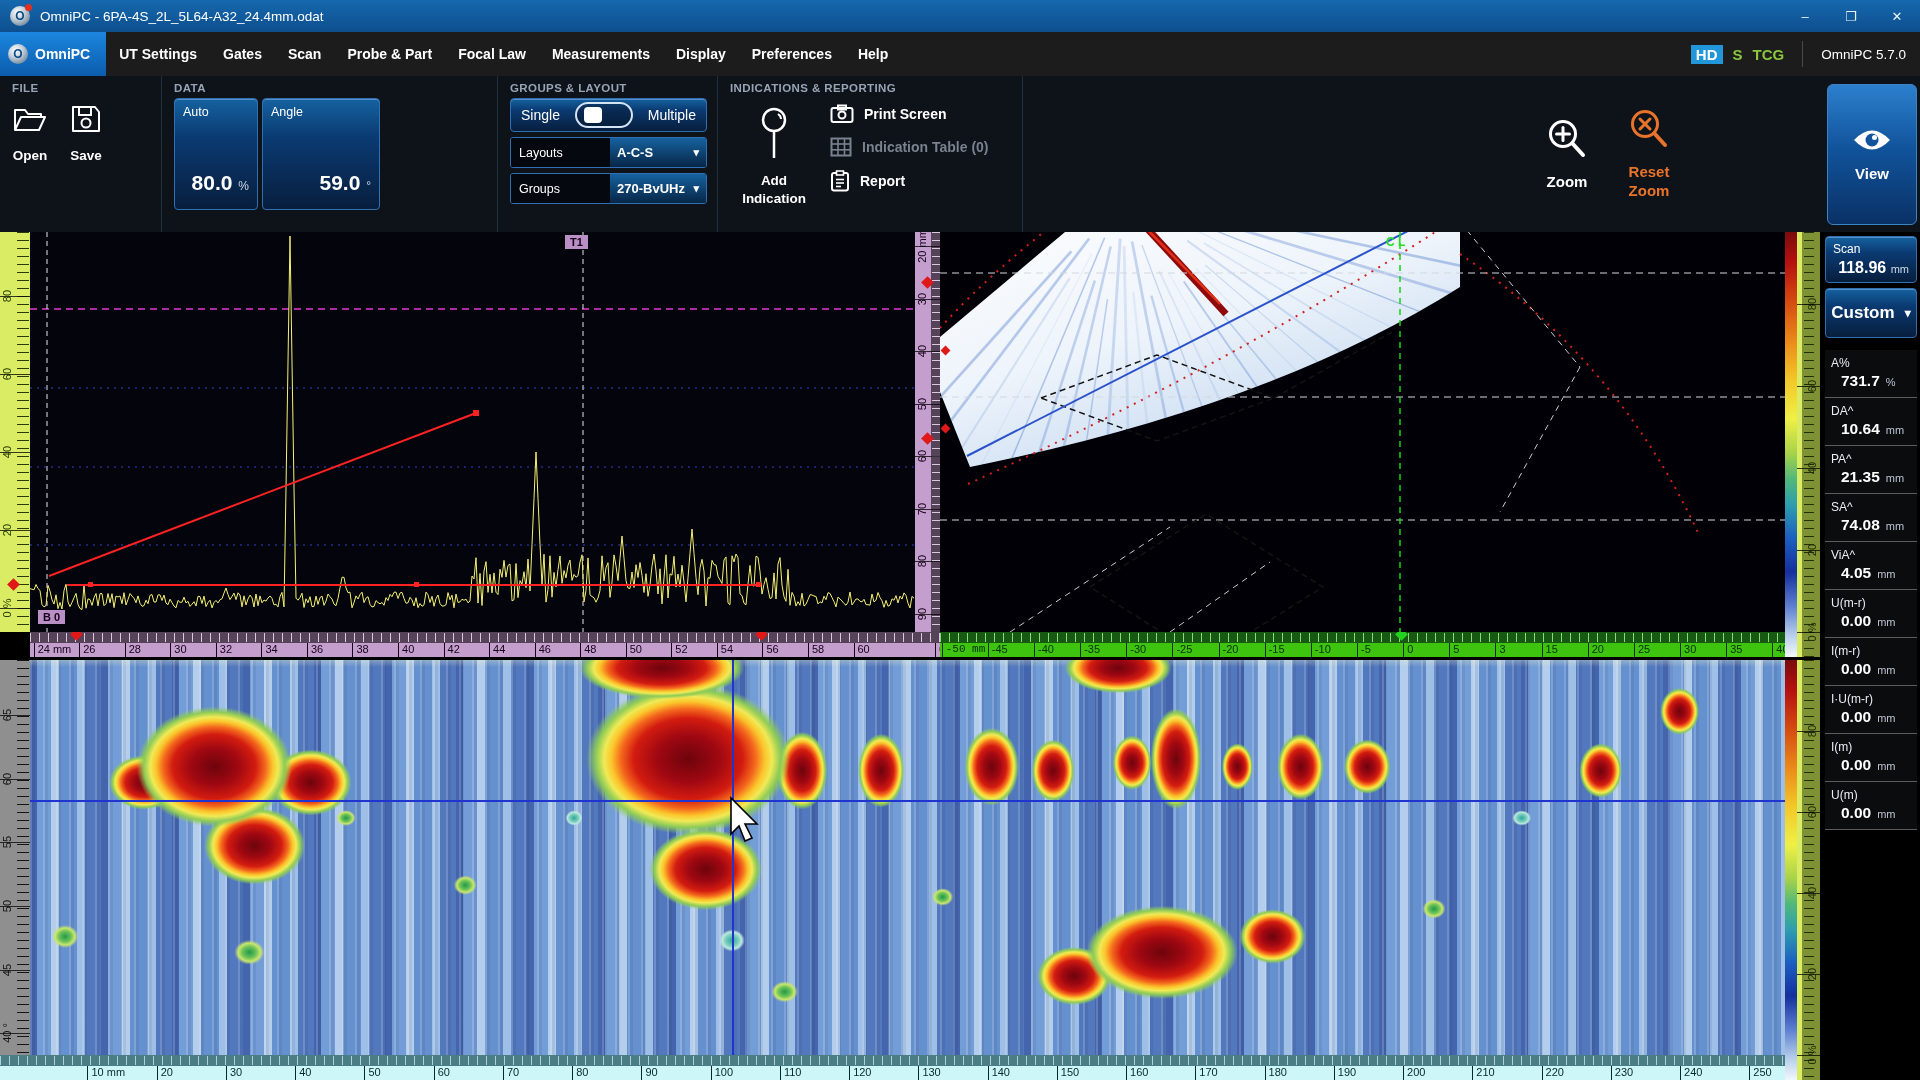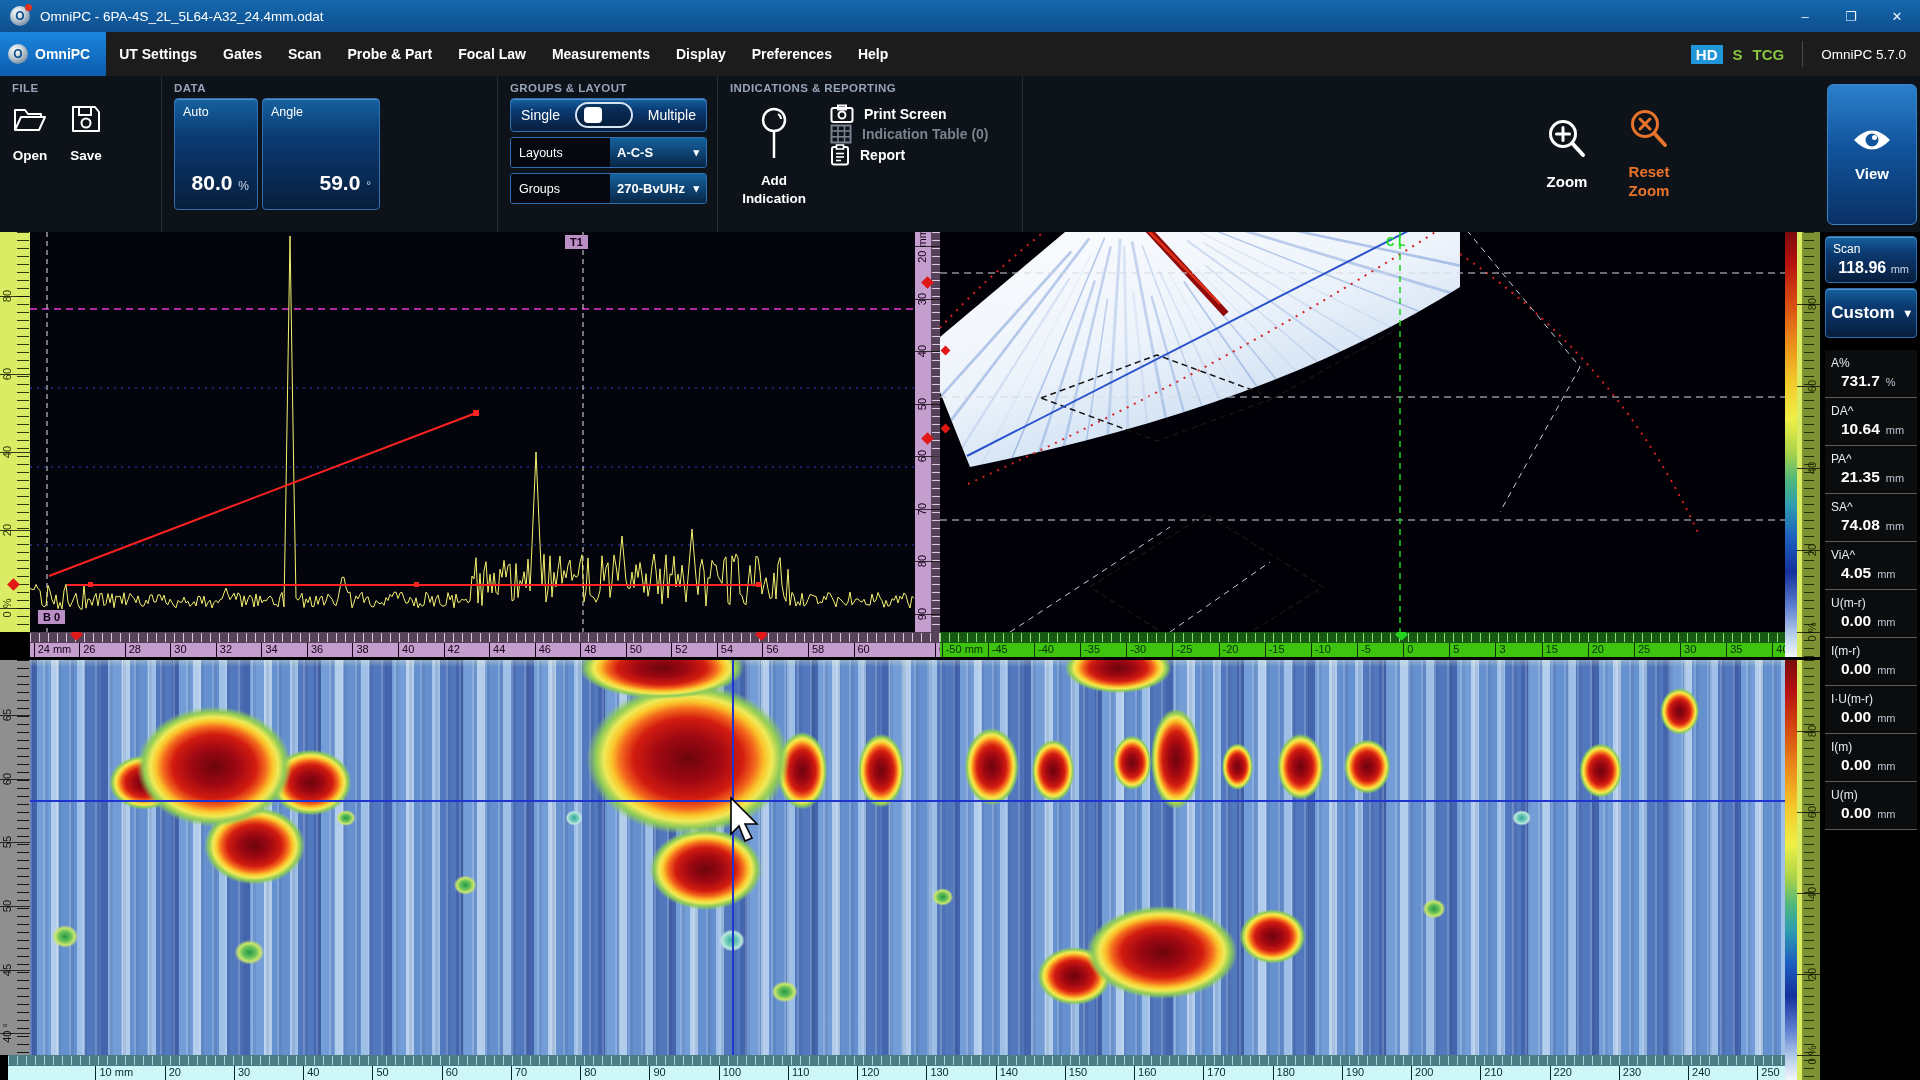--- a/index.html
+++ b/index.html
@@ -63,21 +63,21 @@
 .knob { position:absolute; left:7px; top:3px; width:18px; height:16px; border-radius:4px; background:#fff; }
 .dd { display:flex; height:31px; margin-bottom:5px; border:1px solid #2f6fb2; border-radius:3px; overflow:hidden;}
 .dd .lbl { flex:1; background:#05080e; display:flex; align-items:center; padding-left:8px; font-size:12.5px;}
 .dd .val { width:96px; background:linear-gradient(180deg,#15629f,#082647); display:flex;
   align-items:center; justify-content:space-between; padding:0 7px; font-size:13px; font-weight:700; }
 .dd .chev { font-size:11px; }
 .sec-ind { width:305px; }
 .ind-flex { display:flex; gap:12px; }
 .addind { width:88px; display:flex; flex-direction:column; align-items:center; padding-top:8px;
   gap:10px; font-size:13.5px; font-weight:700; text-align:center; line-height:1.3; }
-.ind-col { display:flex; flex-direction:column; gap:0; padding-top:6px; }
+.ind-col { display:flex; flex-direction:column; gap:13px; padding-top:6px; }
 .ind-item { display:flex; align-items:center; gap:10px; font-size:14px; font-weight:700; }
 .ind-item.disabled { color:#79828e; }
 .sec-fill { flex:1; border-right:none; position:relative; }
 .zoomctl { position:absolute; right:238px; top:76px; height:156px; display:flex; gap:16px; }
 .zbtn { width:66px; display:flex; flex-direction:column; align-items:center; justify-content:center;
   gap:12px; font-size:15px; font-weight:700; text-align:center; line-height:1.25; color:#fff;}
 .zbtn.orange { color:#e8742b; }
 .view-btn { position:absolute; right:3px; top:84px; width:90px; height:141px; border-radius:6px;
   display:flex; flex-direction:column; align-items:center; justify-content:center; gap:12px;
   font-size:15px; font-weight:700; color:#fff;
@@ -480,21 +480,21 @@
         <line x1="640" y1="135" x2="560" y2="280" stroke="#c8cdd3" stroke-width="1" stroke-dasharray="6 5"></line>
         <line x1="27" y1="224" x2="517" y2="-26" stroke="#2a52cc" stroke-width="2"></line>
         <line x1="460" y1="0" x2="460" y2="400" stroke="#19d219" stroke-width="1.5" stroke-dasharray="6 5"></line>
         <text x="446" y="14" fill="#22e022" font-size="12" font-weight="bold">C L</text>
         <rect x="2" y="115" width="7" height="7" fill="#e01818" transform="rotate(45 5.5 118.5)"></rect>
         <rect x="2" y="193" width="7" height="7" fill="#e01818" transform="rotate(45 5.5 196.5)"></rect>
       </svg>
     </div>
     <div class="abs hruler r-green" style="left:940px;top:400px;width:845px;height:25px">
       <i class="dia g" style="left:457px;top:-2px"></i>
-    <span class="hlab" style="left: 0.2%;">-50 mm</span>
+    <span class="hlab" style="left: 0.2%; font-family: Liberation Mono, monospace;">-50 mm</span>
         <span class="hlab" style="left: 5.66111%;">-45</span>
         <span class="hlab" style="left: 11.1222%;">-40</span>
         <span class="hlab" style="left: 16.5833%;">-35</span>
         <span class="hlab" style="left: 22.0444%;">-30</span>
         <span class="hlab" style="left: 27.5056%;">-25</span>
         <span class="hlab" style="left: 32.9667%;">-20</span>
         <span class="hlab" style="left: 38.4278%;">-15</span>
         <span class="hlab" style="left: 43.8889%;">-10</span>
         <span class="hlab" style="left: 49.35%;">-5</span>
         <span class="hlab" style="left: 54.8111%;">0</span>
@@ -537,21 +537,21 @@
       </div>
     <div class="abs" id="cscan" style="left: 30px; top: 428px; width: 1755px; height: 395px; background-image: radial-gradient(85px 32px at 36% 2%, rgb(109, 4, 12) 0%, rgb(160, 8, 18) 30%, rgb(211, 28, 16) 52%, rgb(244, 104, 29) 64%, rgb(251, 197, 43) 73%, rgb(240, 234, 86) 80%, rgb(142, 203, 87) 88%, rgba(126, 193, 136, 0) 97%), radial-gradient(55px 26px at 62% 2%, rgb(109, 4, 12) 0%, rgb(160, 8, 18) 30%, rgb(211, 28, 16) 52%, rgb(244, 104, 29) 64%, rgb(251, 197, 43) 73%, rgb(240, 234, 86) 80%, rgb(142, 203, 87) 88%, rgba(126, 193, 136, 0) 97%), radial-gradient(80px 62px at 10.5% 27%, rgb(109, 4, 12) 0%, rgb(160, 8, 18) 30%, rgb(211, 28, 16) 52%, rgb(244, 104, 29) 64%, rgb(251, 197, 43) 73%, rgb(240, 234, 86) 80%, rgb(142, 203, 87) 88%, rgba(126, 193, 136, 0) 97%), radial-gradient(36px 28px at 6.5% 31%, rgb(109, 4, 12) 0%, rgb(160, 8, 18) 30%, rgb(211, 28, 16) 52%, rgb(244, 104, 29) 64%, rgb(251, 197, 43) 73%, rgb(240, 234, 86) 80%, rgb(142, 203, 87) 88%, rgba(126, 193, 136, 0) 97%), radial-gradient(42px 34px at 16% 31%, rgb(109, 4, 12) 0%, rgb(160, 8, 18) 30%, rgb(211, 28, 16) 52%, rgb(244, 104, 29) 64%, rgb(251, 197, 43) 73%, rgb(240, 234, 86) 80%, rgb(142, 203, 87) 88%, rgba(126, 193, 136, 0) 97%), radial-gradient(52px 40px at 12.8% 47%, rgb(109, 4, 12) 0%, rgb(160, 8, 18) 30%, rgb(211, 28, 16) 52%, rgb(244, 104, 29) 64%, rgb(251, 197, 43) 73%, rgb(240, 234, 86) 80%, rgb(142, 203, 87) 88%, rgba(126, 193, 136, 0) 97%), radial-gradient(105px 78px at 37.5% 25%, rgb(109, 4, 12) 0%, rgb(160, 8, 18) 30%, rgb(211, 28, 16) 52%, rgb(244, 104, 29) 64%, rgb(251, 197, 43) 73%, rgb(240, 234, 86) 80%, rgb(142, 203, 87) 88%, rgba(126, 193, 136, 0) 97%), radial-gradient(58px 42px at 38.5% 53%, rgb(109, 4, 12) 0%, rgb(160, 8, 18) 30%, rgb(211, 28, 16) 52%, rgb(244, 104, 29) 64%, rgb(251, 197, 43) 73%, rgb(240, 234, 86) 80%, rgb(142, 203, 87) 88%, rgba(126, 193, 136, 0) 97%), radial-gradient(26px 40px at 44% 28%, rgb(109, 4, 12) 0%, rgb(160, 8, 18) 30%, rgb(211, 28, 16) 52%, rgb(244, 104, 29) 64%, rgb(251, 197, 43) 73%, rgb(240, 234, 86) 80%, rgb(142, 203, 87) 88%, rgba(126, 193, 136, 0) 97%), radial-gradient(24px 38px at 48.5% 28%, rgb(109, 4, 12) 0%, rgb(160, 8, 18) 30%, rgb(211, 28, 16) 52%, rgb(244, 104, 29) 64%, rgb(251, 197, 43) 73%, rgb(240, 234, 86) 80%, rgb(142, 203, 87) 88%, rgba(126, 193, 136, 0) 97%), radial-gradient(28px 40px at 54.8% 27%, rgb(109, 4, 12) 0%, rgb(160, 8, 18) 30%, rgb(211, 28, 16) 52%, rgb(244, 104, 29) 64%, rgb(251, 197, 43) 73%, rgb(240, 234, 86) 80%, rgb(142, 203, 87) 88%, rgba(126, 193, 136, 0) 97%), radial-gradient(22px 32px at 58.3% 28%, rgb(109, 4, 12) 0%, rgb(160, 8, 18) 30%, rgb(211, 28, 16) 52%, rgb(244, 104, 29) 64%, rgb(251, 197, 43) 73%, rgb(240, 234, 86) 80%, rgb(142, 203, 87) 88%, rgba(126, 193, 136, 0) 97%), radial-gradient(20px 28px at 62.8% 26%, rgb(109, 4, 12) 0%, rgb(160, 8, 18) 30%, rgb(211, 28, 16) 52%, rgb(244, 104, 29) 64%, rgb(251, 197, 43) 73%, rgb(240, 234, 86) 80%, rgb(142, 203, 87) 88%, rgba(126, 193, 136, 0) 97%), radial-gradient(26px 52px at 65.3% 25%, rgb(109, 4, 12) 0%, rgb(160, 8, 18) 30%, rgb(211, 28, 16) 52%, rgb(244, 104, 29) 64%, rgb(251, 197, 43) 73%, rgb(240, 234, 86) 80%, rgb(142, 203, 87) 88%, rgba(126, 193, 136, 0) 97%), radial-gradient(16px 24px at 68.8% 27%, rgb(109, 4, 12) 0%, rgb(160, 8, 18) 30%, rgb(211, 28, 16) 52%, rgb(244, 104, 29) 64%, rgb(251, 197, 43) 73%, rgb(240, 234, 86) 80%, rgb(142, 203, 87) 88%, rgba(126, 193, 136, 0) 97%), radial-gradient(24px 34px at 72.4% 27%, rgb(109, 4, 12) 0%, rgb(160, 8, 18) 30%, rgb(211, 28, 16) 52%, rgb(244, 104, 29) 64%, rgb(251, 197, 43) 73%, rgb(240, 234, 86) 80%, rgb(142, 203, 87) 88%, rgba(126, 193, 136, 0) 97%), radial-gradient(24px 28px at 76.2% 27%, rgb(109, 4, 12) 0%, rgb(160, 8, 18) 30%, rgb(211, 28, 16) 52%, rgb(244, 104, 29) 64%, rgb(251, 197, 43) 73%, rgb(240, 234, 86) 80%, rgb(142, 203, 87) 88%, rgba(126, 193, 136, 0) 97%), radial-gradient(22px 28px at 89.5% 28%, rgb(109, 4, 12) 0%, rgb(160, 8, 18) 30%, rgb(211, 28, 16) 52%, rgb(244, 104, 29) 64%, rgb(251, 197, 43) 73%, rgb(240, 234, 86) 80%, rgb(142, 203, 87) 88%, rgba(126, 193, 136, 0) 97%), radial-gradient(20px 24px at 94% 13%, rgb(109, 4, 12) 0%, rgb(160, 8, 18) 30%, rgb(211, 28, 16) 52%, rgb(244, 104, 29) 64%, rgb(251, 197, 43) 73%, rgb(240, 234, 86) 80%, rgb(142, 203, 87) 88%, rgba(126, 193, 136, 0) 97%), radial-gradient(78px 48px at 64.5% 74%, rgb(109, 4, 12) 0%, rgb(160, 8, 18) 30%, rgb(211, 28, 16) 52%, rgb(244, 104, 29) 64%, rgb(251, 197, 43) 73%, rgb(240, 234, 86) 80%, rgb(142, 203, 87) 88%, rgba(126, 193, 136, 0) 97%), radial-gradient(38px 30px at 59.5% 80%, rgb(109, 4, 12) 0%, rgb(160, 8, 18) 30%, rgb(211, 28, 16) 52%, rgb(244, 104, 29) 64%, rgb(251, 197, 43) 73%, rgb(240, 234, 86) 80%, rgb(142, 203, 87) 88%, rgba(126, 193, 136, 0) 97%), radial-gradient(34px 28px at 70.8% 70%, rgb(109, 4, 12) 0%, rgb(160, 8, 18) 30%, rgb(211, 28, 16) 52%, rgb(244, 104, 29) 64%, rgb(251, 197, 43) 73%, rgb(240, 234, 86) 80%, rgb(142, 203, 87) 88%, rgba(126, 193, 136, 0) 97%), radial-gradient(15px 13px at 2% 70%, rgb(35, 152, 74) 0%, rgb(108, 194, 88) 40%, rgb(200, 230, 108) 65%, rgba(170, 215, 120, 0) 88%), radial-gradient(17px 14px at 12.5% 74%, rgb(35, 152, 74) 0%, rgb(108, 194, 88) 40%, rgb(200, 230, 108) 65%, rgba(170, 215, 120, 0) 88%), radial-gradient(11px 9px at 18% 40%, rgb(35, 152, 74) 0%, rgb(108, 194, 88) 40%, rgb(200, 230, 108) 65%, rgba(170, 215, 120, 0) 88%), radial-gradient(13px 11px at 24.8% 57%, rgb(35, 152, 74) 0%, rgb(108, 194, 88) 40%, rgb(200, 230, 108) 65%, rgba(170, 215, 120, 0) 88%), radial-gradient(15px 12px at 43% 84%, rgb(35, 152, 74) 0%, rgb(108, 194, 88) 40%, rgb(200, 230, 108) 65%, rgba(170, 215, 120, 0) 88%), radial-gradient(12px 10px at 52% 60%, rgb(35, 152, 74) 0%, rgb(108, 194, 88) 40%, rgb(200, 230, 108) 65%, rgba(170, 215, 120, 0) 88%), radial-gradient(13px 11px at 80% 63%, rgb(35, 152, 74) 0%, rgb(108, 194, 88) 40%, rgb(200, 230, 108) 65%, rgba(170, 215, 120, 0) 88%), radial-gradient(15px 13px at 40% 71%, rgb(47, 167, 154) 0%, rgb(127, 208, 192) 45%, rgb(191, 232, 222) 65%, rgba(160, 220, 210, 0) 85%), radial-gradient(10px 9px at 31% 40%, rgb(47, 167, 154) 0%, rgb(127, 208, 192) 45%, rgb(191, 232, 222) 65%, rgba(160, 220, 210, 0) 85%), radial-gradient(11px 9px at 85% 40%, rgb(47, 167, 154) 0%, rgb(127, 208, 192) 45%, rgb(191, 232, 222) 65%, rgba(160, 220, 210, 0) 85%), linear-gradient(rgba(250, 250, 200, 0.3) 0px, rgba(250, 250, 200, 0) 7px), repeating-linear-gradient(90deg, rgba(255, 255, 255, 0.16) 0px, rgba(255, 255, 255, 0.16) 2px, rgba(0, 0, 40, 0.07) 2px, rgba(0, 0, 40, 0.07) 5px, rgba(255, 255, 255, 0) 5px, rgba(255, 255, 255, 0) 13px), repeating-linear-gradient(90deg, rgba(13, 40, 130, 0.5) 0px, rgba(13, 40, 130, 0.5) 7px, rgba(90, 140, 210, 0.25) 7px, rgba(90, 140, 210, 0.25) 21px, rgba(225, 240, 252, 0.55) 21px, rgba(225, 240, 252, 0.55) 29px, rgba(60, 110, 190, 0.35) 29px, rgba(60, 110, 190, 0.35) 47px, rgba(200, 225, 248, 0.45) 47px, rgba(200, 225, 248, 0.45) 55px, rgba(20, 55, 150, 0.4) 55px, rgba(20, 55, 150, 0.4) 71px);">
       <div id="c-h"></div>
       <div id="c-v"></div>
       <span id="cursor">
         <svg width="34" height="46" viewBox="0 0 34 46">
             <polygon points="3,2 3,38 11,30 17,45 24,42 17,28 29,28" fill="#fff" stroke="#000" stroke-width="1.6"></polygon>
           </svg>
       </span>
     </div>
-    <div class="abs hruler r-cyan" style="left:8px;top:823px;width:1785px;height:25px">
+    <div class="abs hruler r-cyan" style="left:0;top:823px;width:1785px;height:25px">
         <span class="hlab" style="left: 4.9%;">10 mm</span>
         <span class="hlab" style="left: 8.77917%;">20</span>
         <span class="hlab" style="left: 12.6583%;">30</span>
         <span class="hlab" style="left: 16.5375%;">40</span>
         <span class="hlab" style="left: 20.4167%;">50</span>
         <span class="hlab" style="left: 24.2958%;">60</span>
         <span class="hlab" style="left: 28.175%;">70</span>
         <span class="hlab" style="left: 32.0542%;">80</span>
         <span class="hlab" style="left: 35.9333%;">90</span>
         <span class="hlab" style="left: 39.8125%;">100</span>

